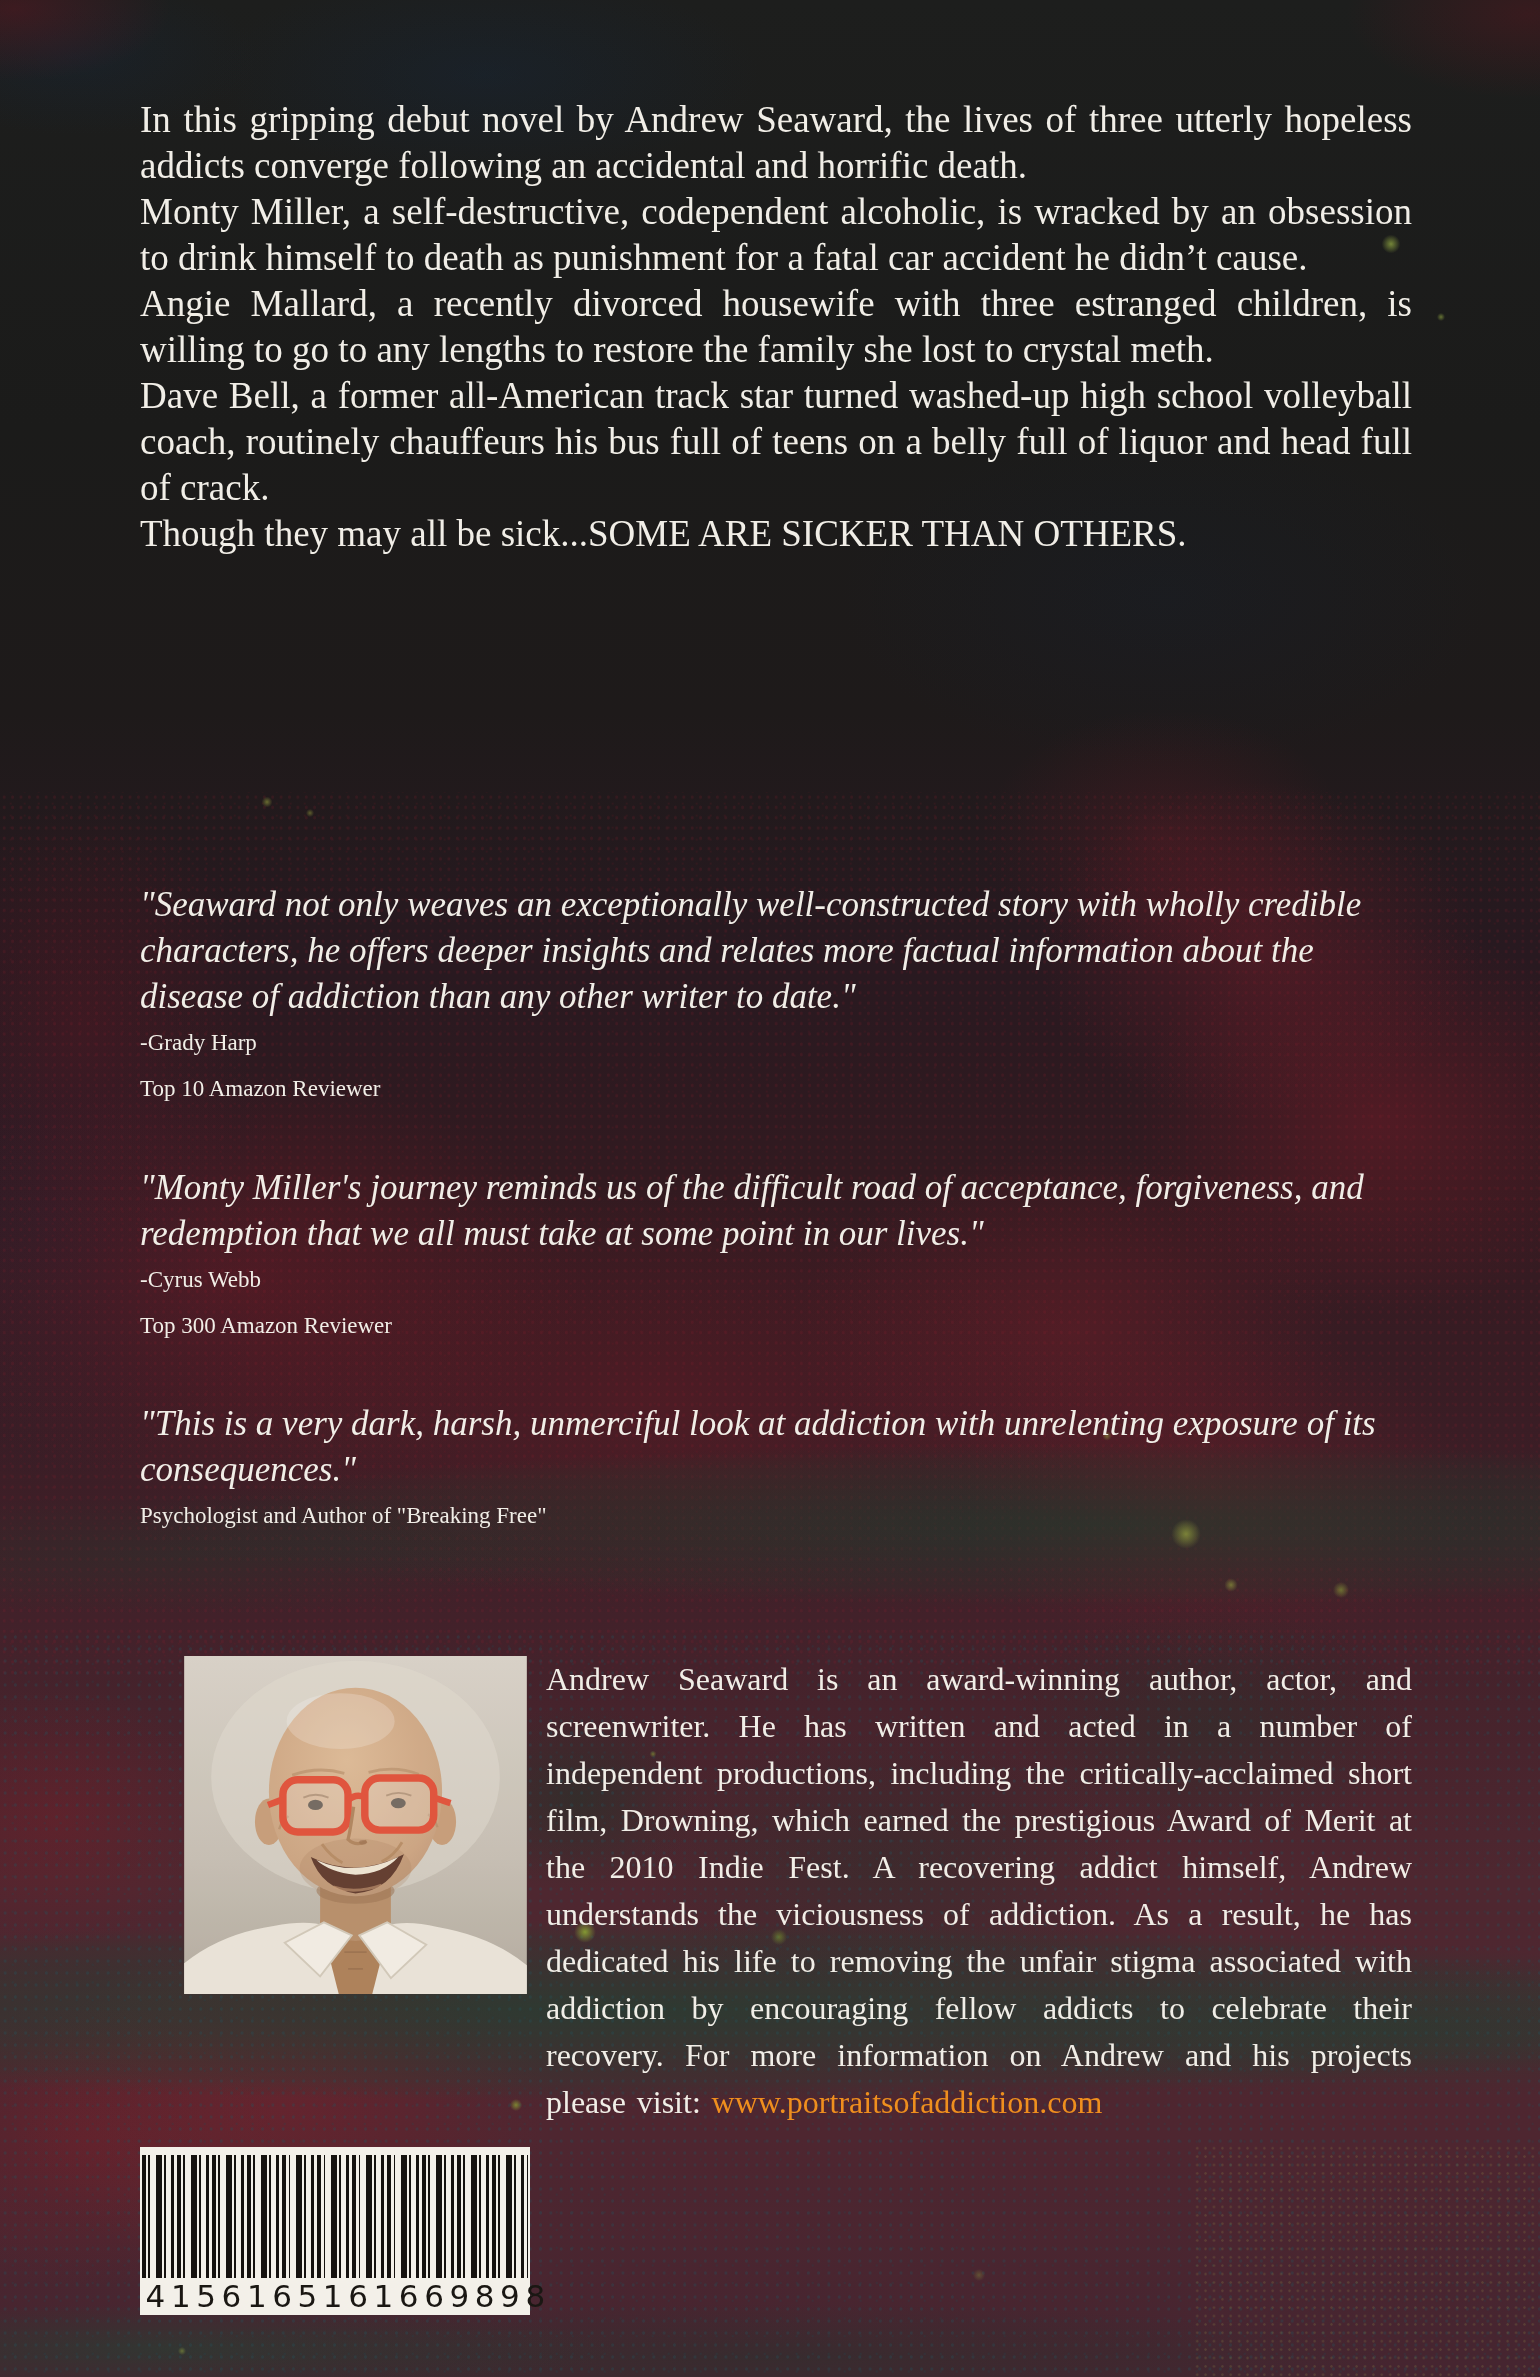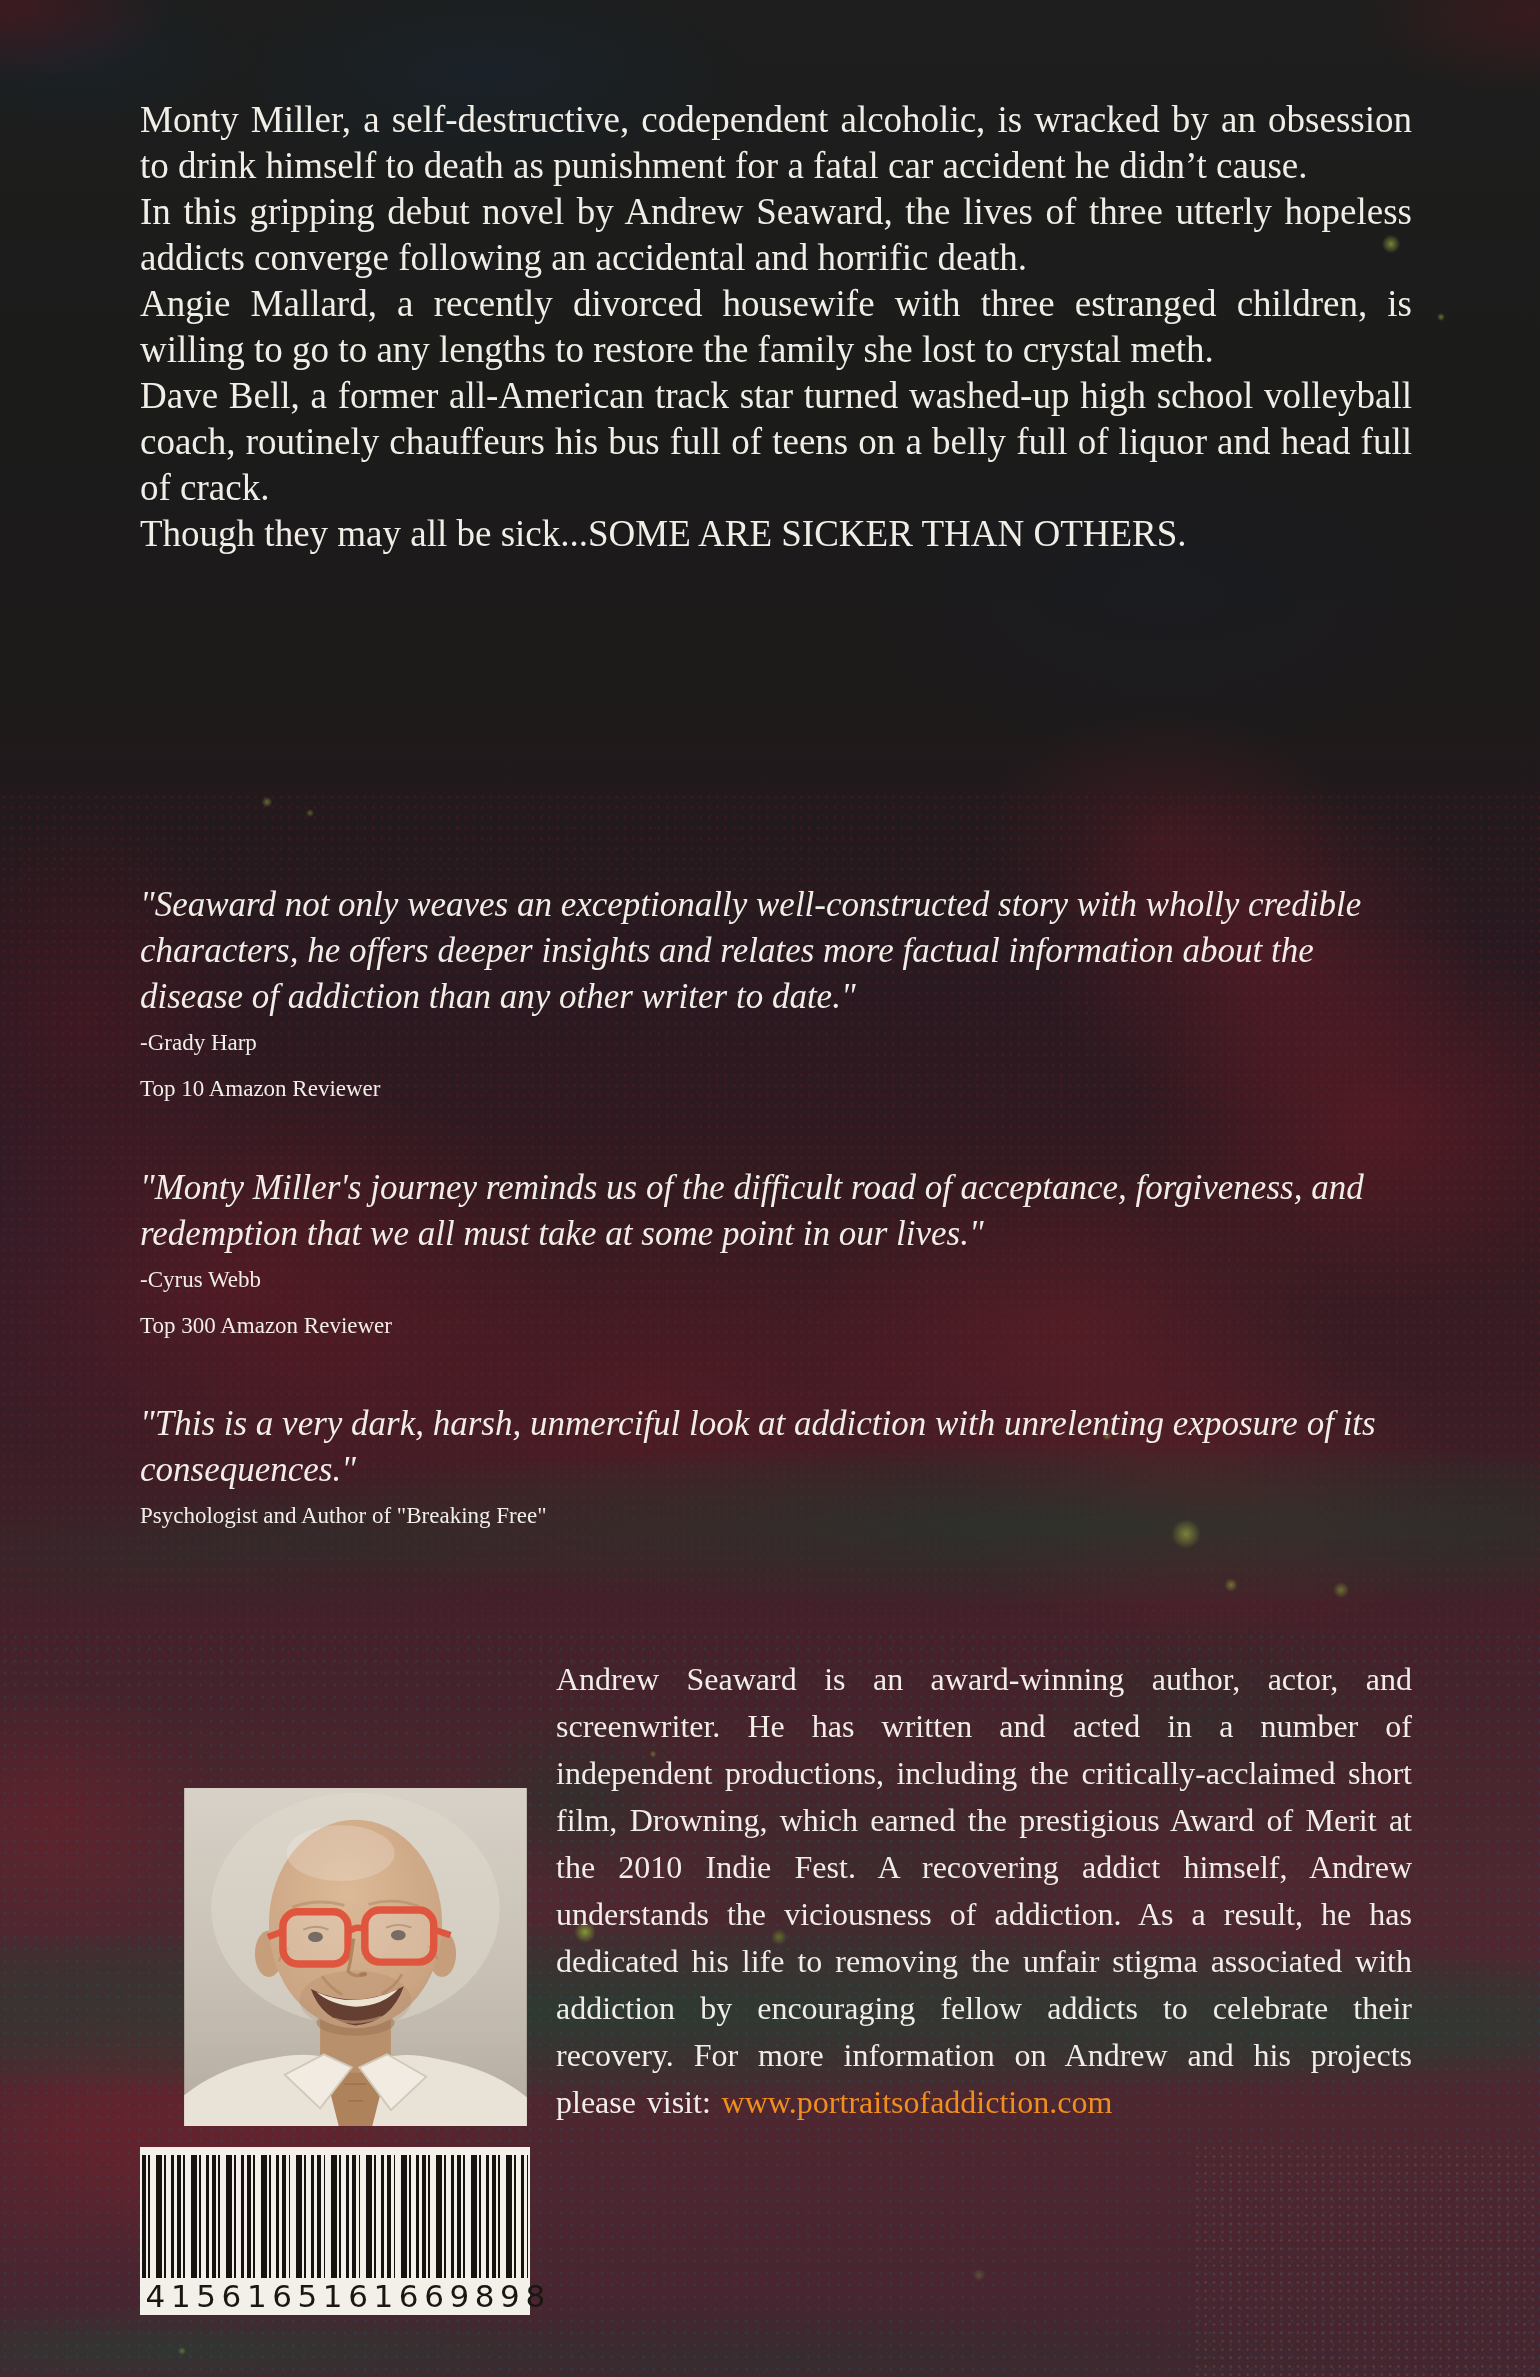--- a/index.html
+++ b/index.html
@@ -120,21 +120,21 @@
     font-size: 37px; line-height: 46px; text-align: justify;
   }
 
   .quote { position: absolute; left: 0; width: 100%; }
   .quote-1 { top: 882px; }
   .quote-2 { top: 1165px; }
   .quote-3 { top: 1401px; }
   .quote-text { font-style: italic; font-size: 35px; line-height: 46px; }
   .attribution { font-size: 23px; line-height: 46px; }
 
-  .bio { position: absolute; top: 1656px; left: 0; width: 100%; display: flex; gap: 29px; align-items: flex-end; padding-left: 44px; }
+  .bio { position: absolute; top: 1656px; left: 0; width: 100%; display: flex; gap: 19px; align-items: flex-start; padding-left: 44px; }
   .photo { flex: 0 0 343px; width: 343px; height: 338px; }
   .photo svg { display: block; width: 100%; height: 100%; }
   .bio-text {
     width: 911px; font-size: 32px; line-height: 47px; text-align: justify; word-spacing: 2.8px;
   }
   .website-link { text-decoration: none; font-size: 32px; }
 
   .barcode {
     position: absolute; top: 2147px; left: 0;
     width: 390px; height: 168px; background: #f3f0e9;
@@ -165,22 +165,22 @@
   <div class="band-green-1"></div>
   <div class="band-green-2"></div>
   <div class="tex layer-green-blotches"></div>
   <div class="layer-teal-speckle"></div>
   <div class="tex layer-splatter"></div>
   <div class="layer-olive-speckle"></div>
 
   <div class="content">
 
     <section class="synopsis">
+      <p>In this gripping debut novel by Andrew Seaward, the lives of three utterly hopeless addicts converge following an accidental and horrific death.</p>
       <p>Monty Miller, a self-destructive, codependent alcoholic, is wracked by an obsession to drink himself to death as punishment for a fatal car accident he didn’t cause.</p>
-      <p>In this gripping debut novel by Andrew Seaward, the lives of three utterly hopeless addicts converge following an accidental and horrific death.</p>
       <p>Angie Mallard, a recently divorced housewife with three estranged children, is willing to go to any lengths to restore the family she lost to crystal meth.</p>
       <p>Dave Bell, a former all-American track star turned washed-up high school volleyball coach, routinely chauffeurs his bus full of teens on a belly full of liquor and head full of crack.</p>
       <p>Though they may all be sick...SOME ARE SICKER THAN OTHERS.</p>
     </section>
 
     <section class="quote quote-1">
       <p class="quote-text">"Seaward not only weaves an exceptionally well-constructed story with wholly credible characters, he offers deeper insights and relates more factual information about the disease of addiction than any other writer to date."</p>
       <p class="attribution">-Grady Harp</p>
       <p class="attribution">Top 10 Amazon Reviewer</p>
     </section>

